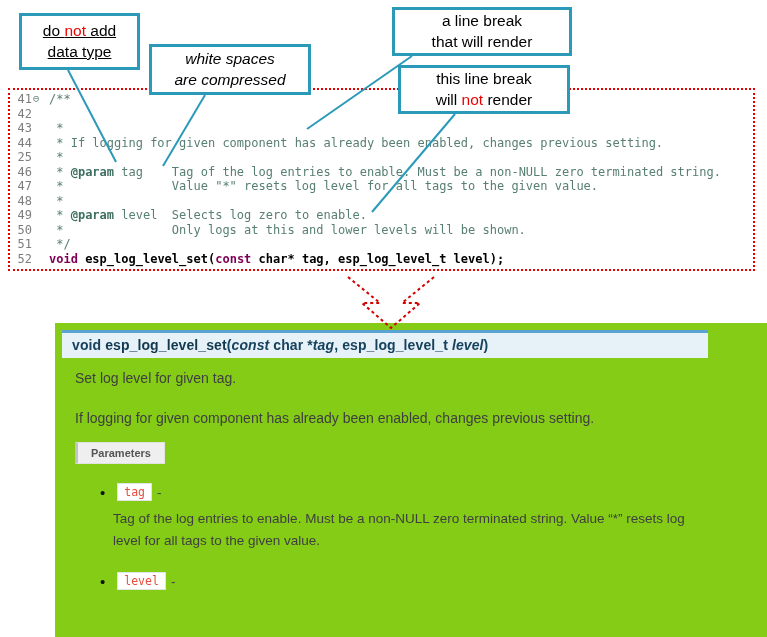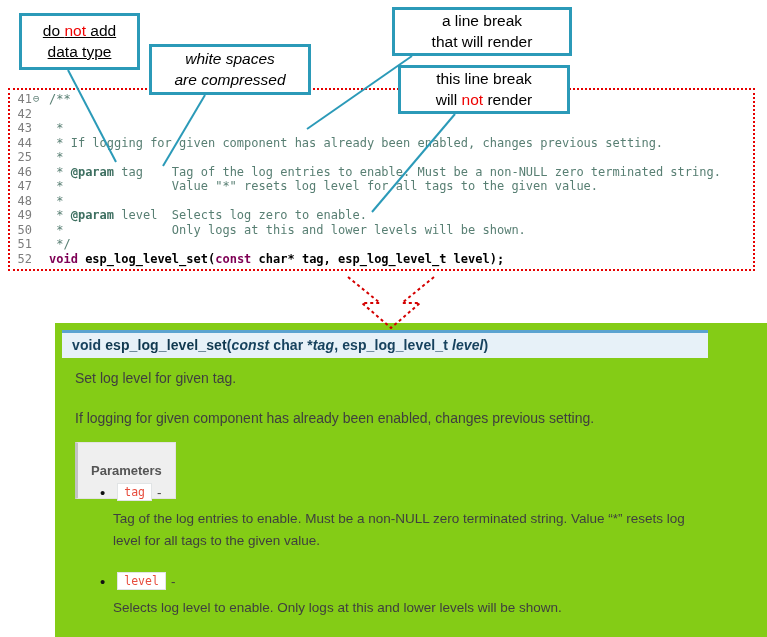--- a/index.html
+++ b/index.html
@@ -52,21 +52,21 @@
     font-size:14px; font-weight:bold; color:#17425e; letter-spacing:0.1px;
   }
   .sg-em { font-style:italic; }
   .sg-name { color:#10384f; }
   .docs .para { position:absolute; font-size:14px; color:#3f3f3f; }
   #p1 { left:20px; top:47px; }
   #p2 { left:20px; top:71px;margin-top:16px; }
   .params-label {
     position:absolute; left:20px; top:119px;
     background:#efefef; border:1px solid #e2e2e2; border-left:3px solid #c3c3c3;
-    padding:20px 13px; font-weight:bold; color:#555; font-size:13px;
+    padding:4px 13px; font-weight:bold; color:#555; font-size:11px;
   }
   .param-list { position:absolute; left:45px; top:160px; width:625px; list-style:none; }
   .param-head { display:flex; align-items:center; margin-bottom:7px; }
   .bullet { font-size:15px; color:#111; margin-right:12px; }
   .literal {
     font-family:"DejaVu Sans Mono", monospace; font-size:11.5px;
     color:#e74c3c; background:#fff; border:1px solid #e1e4e5;
     padding:1px 6px;
   }
   .dash { margin-left:5px; font-size:13.5px; color:#3f3f3f; }
@@ -135,18 +135,17 @@
             <span class="dash">-</span>
           </div>
           <p class="param-desc">Tag of the log entries to enable. Must be a non-NULL zero terminated string. Value “*” resets log level for all tags to the given value.</p>
         </li>
         <li>
           <div class="param-head">
             <span class="bullet">•</span>
             <code class="literal">level</code>
             <span class="dash">-</span>
           </div>
-          <p class="param-desc">Selects log level to enable. Only logs at this and lower levels will be shown.</p>
         </li>
       </ul>
   </div>
 
 </div>
 
 </body></html>

